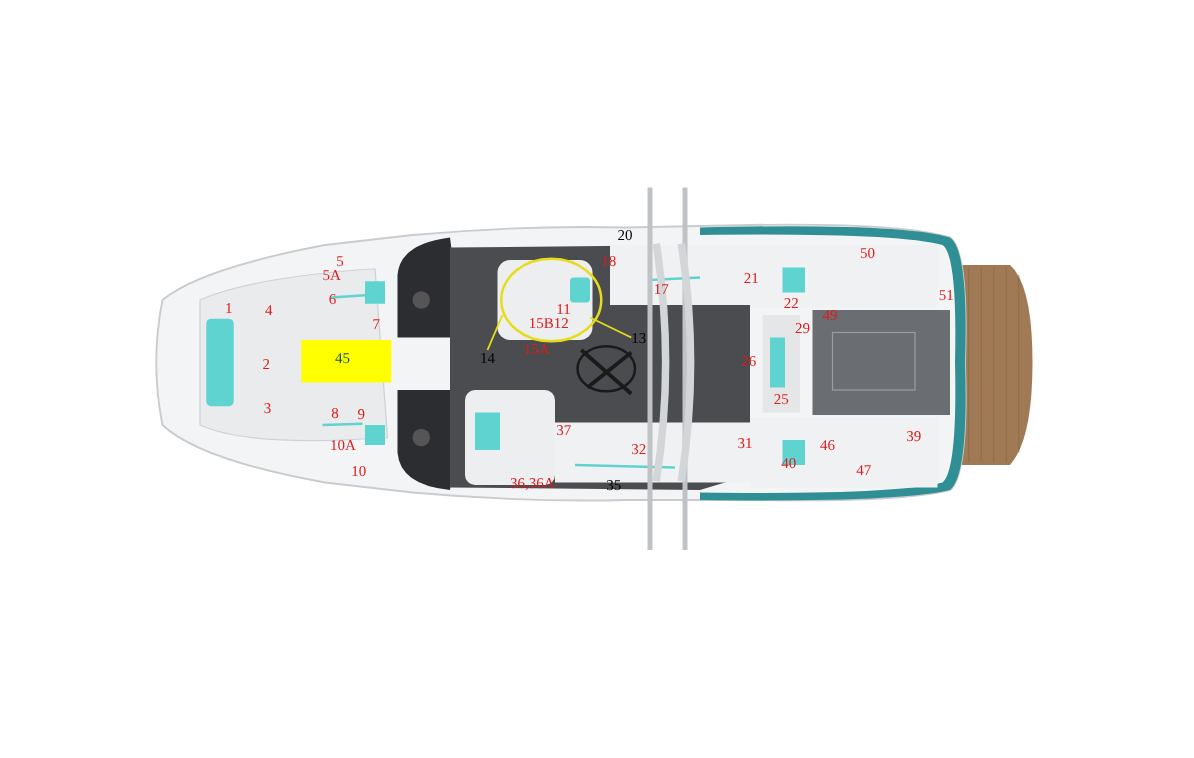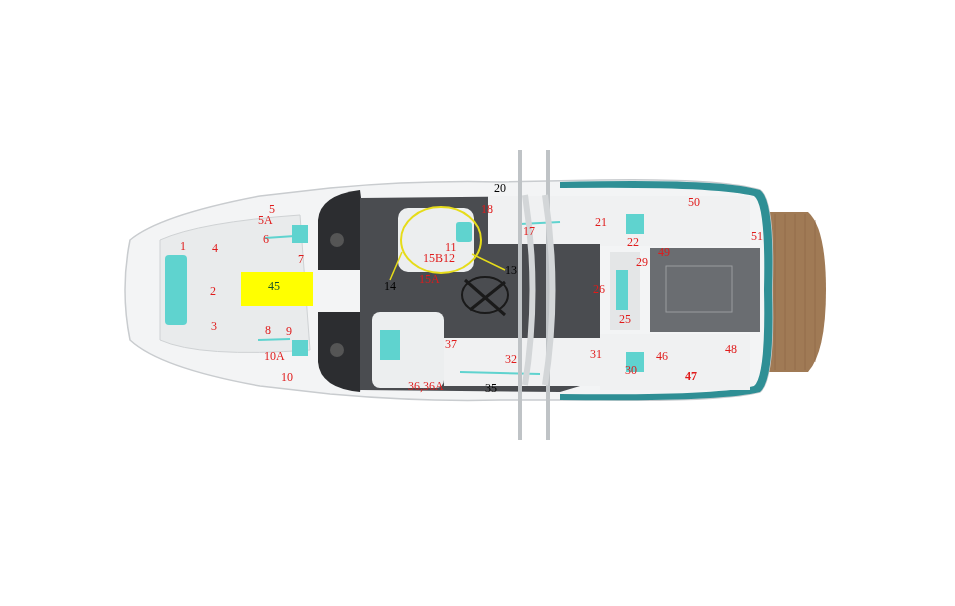--- a/index.html
+++ b/index.html
@@ -99,27 +99,27 @@
       <span class="lbl red" style="left: 419px; top: 237px; margin-top: 36px;">15A</span>
       <span class="lbl red" style="left: 423px; top: 252px;">15B</span>
       <span class="lbl red" style="left: 523px; top: 225px;">17</span>
       <span class="lbl red" style="left: 481px; top: 203px;">18</span>
       <span class="lbl yel" style="left: 494px; top: 182px;">20</span>
       <span class="lbl red" style="left: 595px; top: 216px;">21</span>
       <span class="lbl red" style="left: 627px; top: 194px; margin-top: 42px;">22</span>
       <span class="lbl red" style="left: 619px; top: 313px;">25</span>
       <span class="lbl red" style="left: 593px; top: 283px;">26</span>
       <span class="lbl red" style="left: 636px; top: 256px;">29</span>
-      <span class="lbl red" style="left: 625px; top: 364px;">30</span>
+      <span class="lbl red" style="left: 625px; top: 364px;">40</span>
       <span class="lbl red" style="left: 590px; top: 348px;">31</span>
       <span class="lbl red" style="left: 505px; top: 353px;">32</span>
       <span class="lbl yel" style="left: 485px; top: 382px;">35</span>
       <span class="lbl red" style="left: 408px; top: 380px;">36,36A</span>
       <span class="lbl red" style="left: 417px; top: 338px; margin-left: 28px;">37</span>
       <span class="lbl blk" style="left: 268px; top: 280px;">45</span>
       <span class="lbl red" style="left: 656px; top: 350px; text-align: center;">46</span>
-      <span class="lbl red" style="left: 685px; top: 370px; font-weight: bold;">47</span>
-      <span class="lbl red" style="left: 725px; top: 343px;">48</span>
+      <span class="lbl red" style="left: 685px; top: 370px;">47</span>
+      <span class="lbl red" style="left: 725px; top: 343px;">39</span>
       <span class="lbl red" style="left: 658px; top: 222px; margin-top: 24px;">49</span>
       <span class="lbl red" style="left: 688px; top: 196px;">50</span>
       <span class="lbl red" style="left: 718px; top: 230px; margin-left: 33px;">51</span>
     </div>
 </div>
 
 </body></html>

